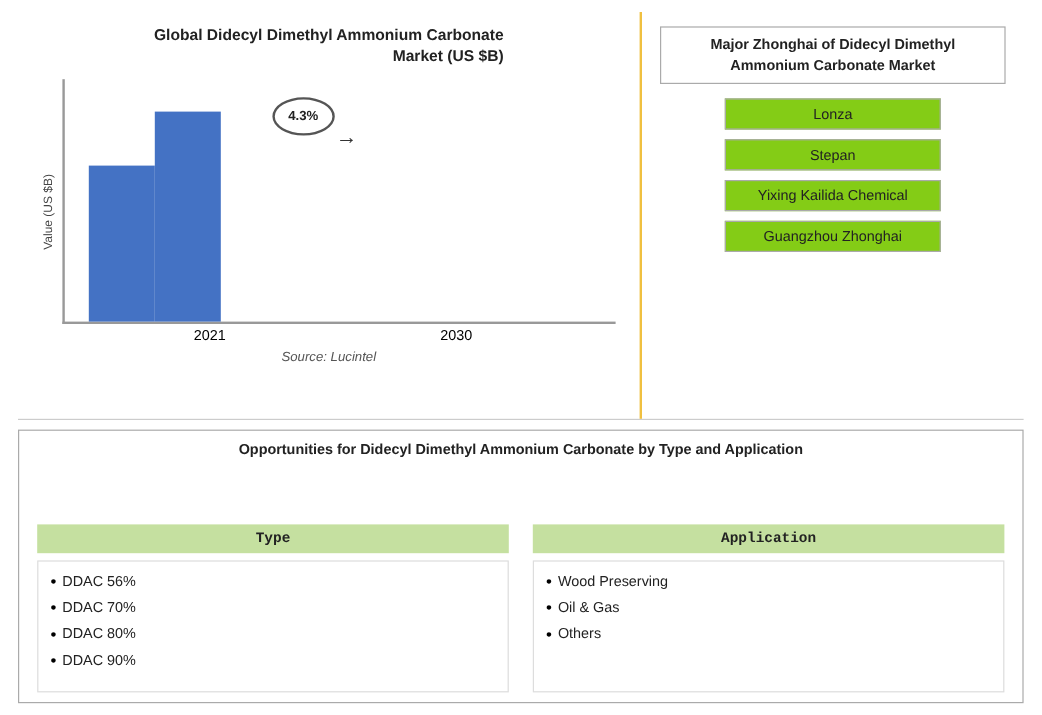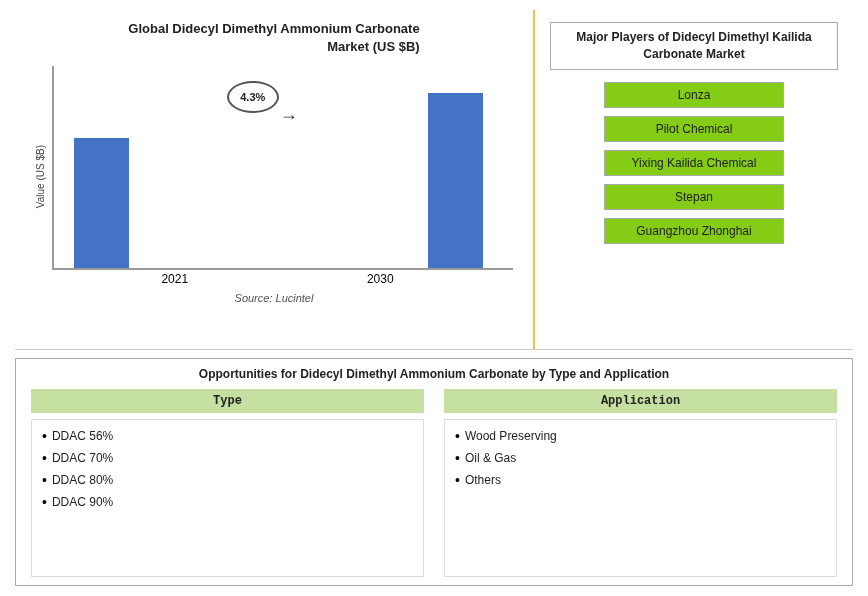--- a/index.html
+++ b/index.html
@@ -64,21 +64,21 @@
       display: flex;
       flex-direction: column;
       height: 100%;
       position: relative;
     }
     .bars-container {
       flex: 1;
       display: flex;
       flex-direction: row;
       align-items: flex-end;
-      justify-content: space-between;
+      justify-content: flex-start;
       border-bottom: 2px solid #999;
       border-left: 2px solid #999;
       padding: 10px 30px 0 20px;
       position: relative;
     }
     .bar-group {
       display: flex;
       flex-direction: column;
       align-items: center;
       gap: 4px;
@@ -158,20 +158,21 @@
     }
 
     
     .bottom-section {
       flex: 1;
       border: 1.5px solid #aaa;
       margin-top: 8px;
       padding: 8px 15px;
       display: flex;
       flex-direction: column;
+      gap: 48px;
     }
     .bottom-title {
       font-size: 12px;
       font-weight: bold;
       text-align: center;
       color: #222;
       margin-bottom: 8px;
     }
     .bottom-columns {
       display: flex;
@@ -245,26 +246,25 @@
             <span>2021</span>
             <span>2030</span>
           </div>
         </div>
       </div>
 
       <div class="source-text">Source: Lucintel</div>
     </div>
 
     <div class="players-area">
-      <div class="players-title">Major Players of Didecyl Dimethyl Kailida Carbonate Market</div>
+      <div class="players-title">Major Zhonghai of Didecyl Dimethyl Ammonium Carbonate Market</div>
 
       <div class="player-item">Lonza</div>
-      <div class="player-item">Pilot Chemical</div>
+      <div class="player-item">Stepan</div>
       <div class="player-item">Yixing Kailida Chemical</div>
-      <div class="player-item">Stepan</div>
       <div class="player-item">Guangzhou Zhonghai</div>
     </div>
 
   </div>
 
   <div class="bottom-section">
     <div class="bottom-title">Opportunities for Didecyl Dimethyl Ammonium Carbonate by Type and Application</div>
 
     <div class="bottom-columns">
 

